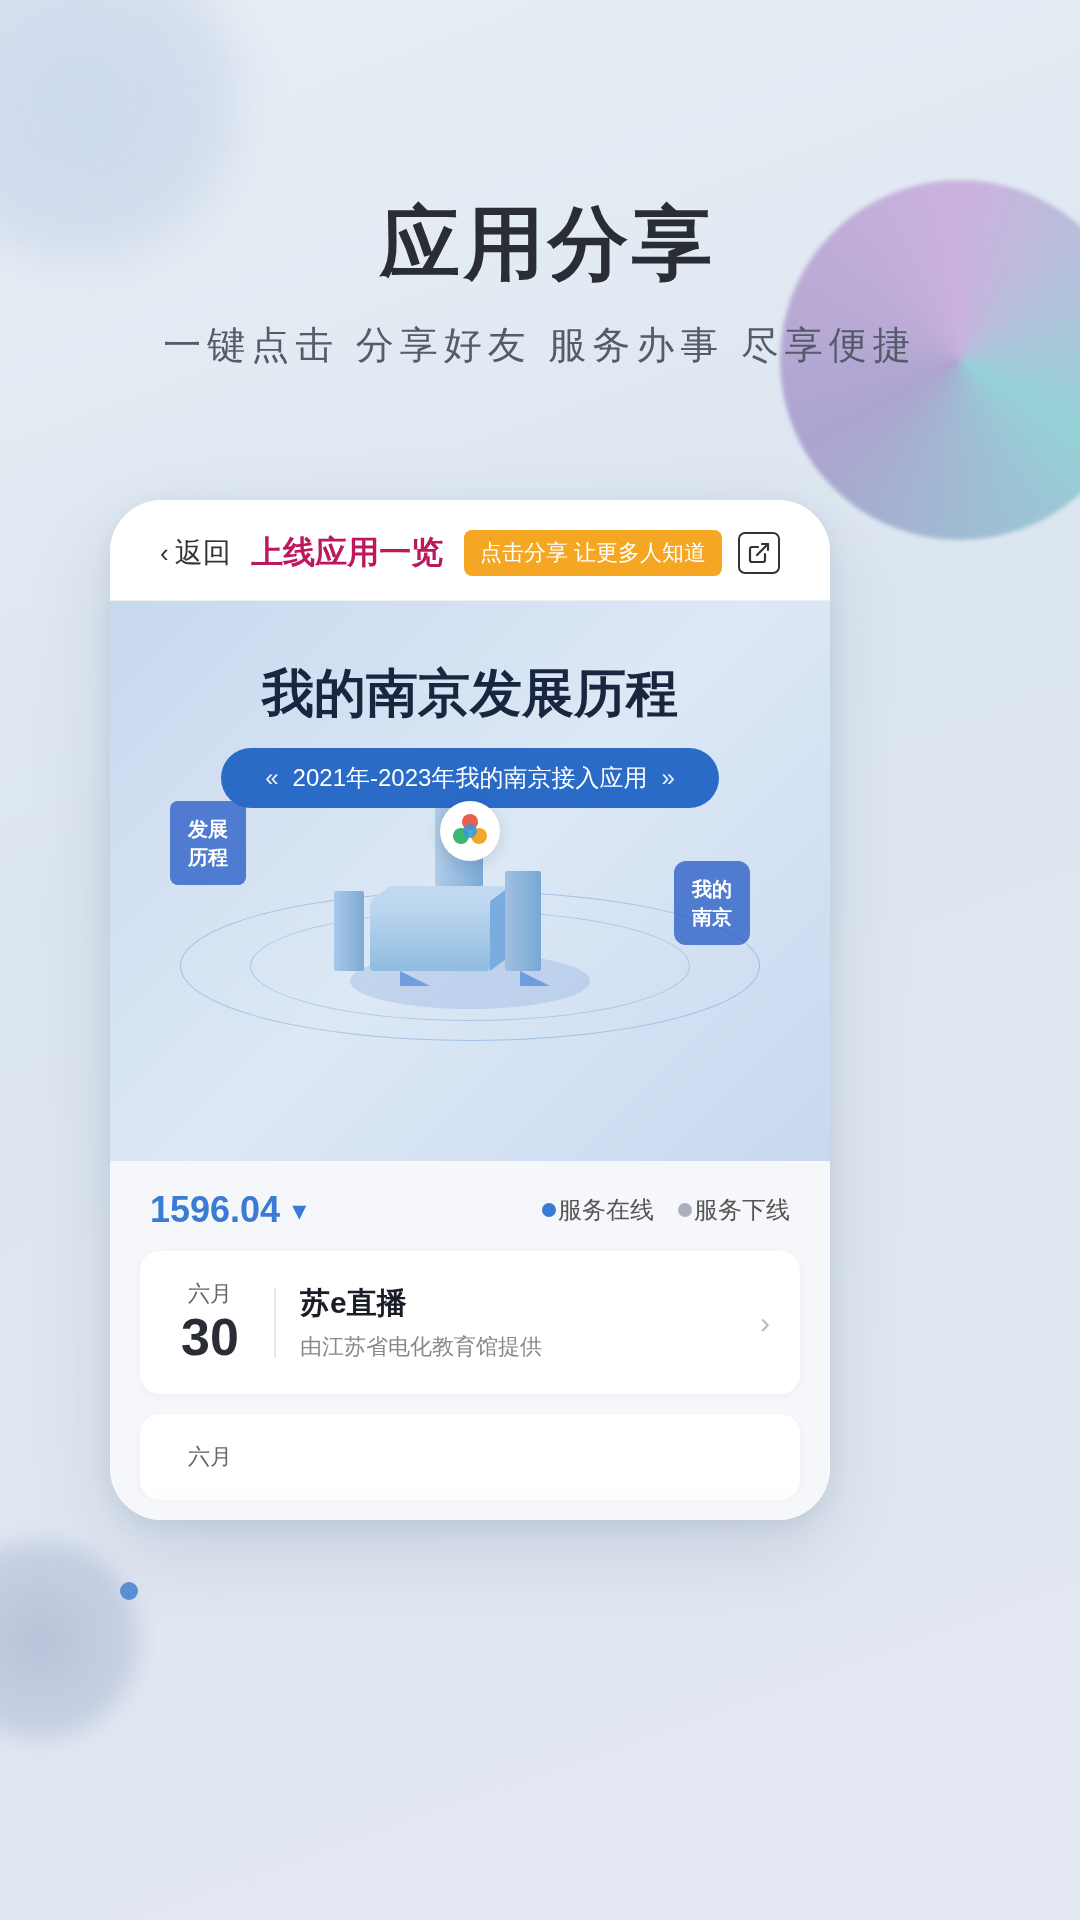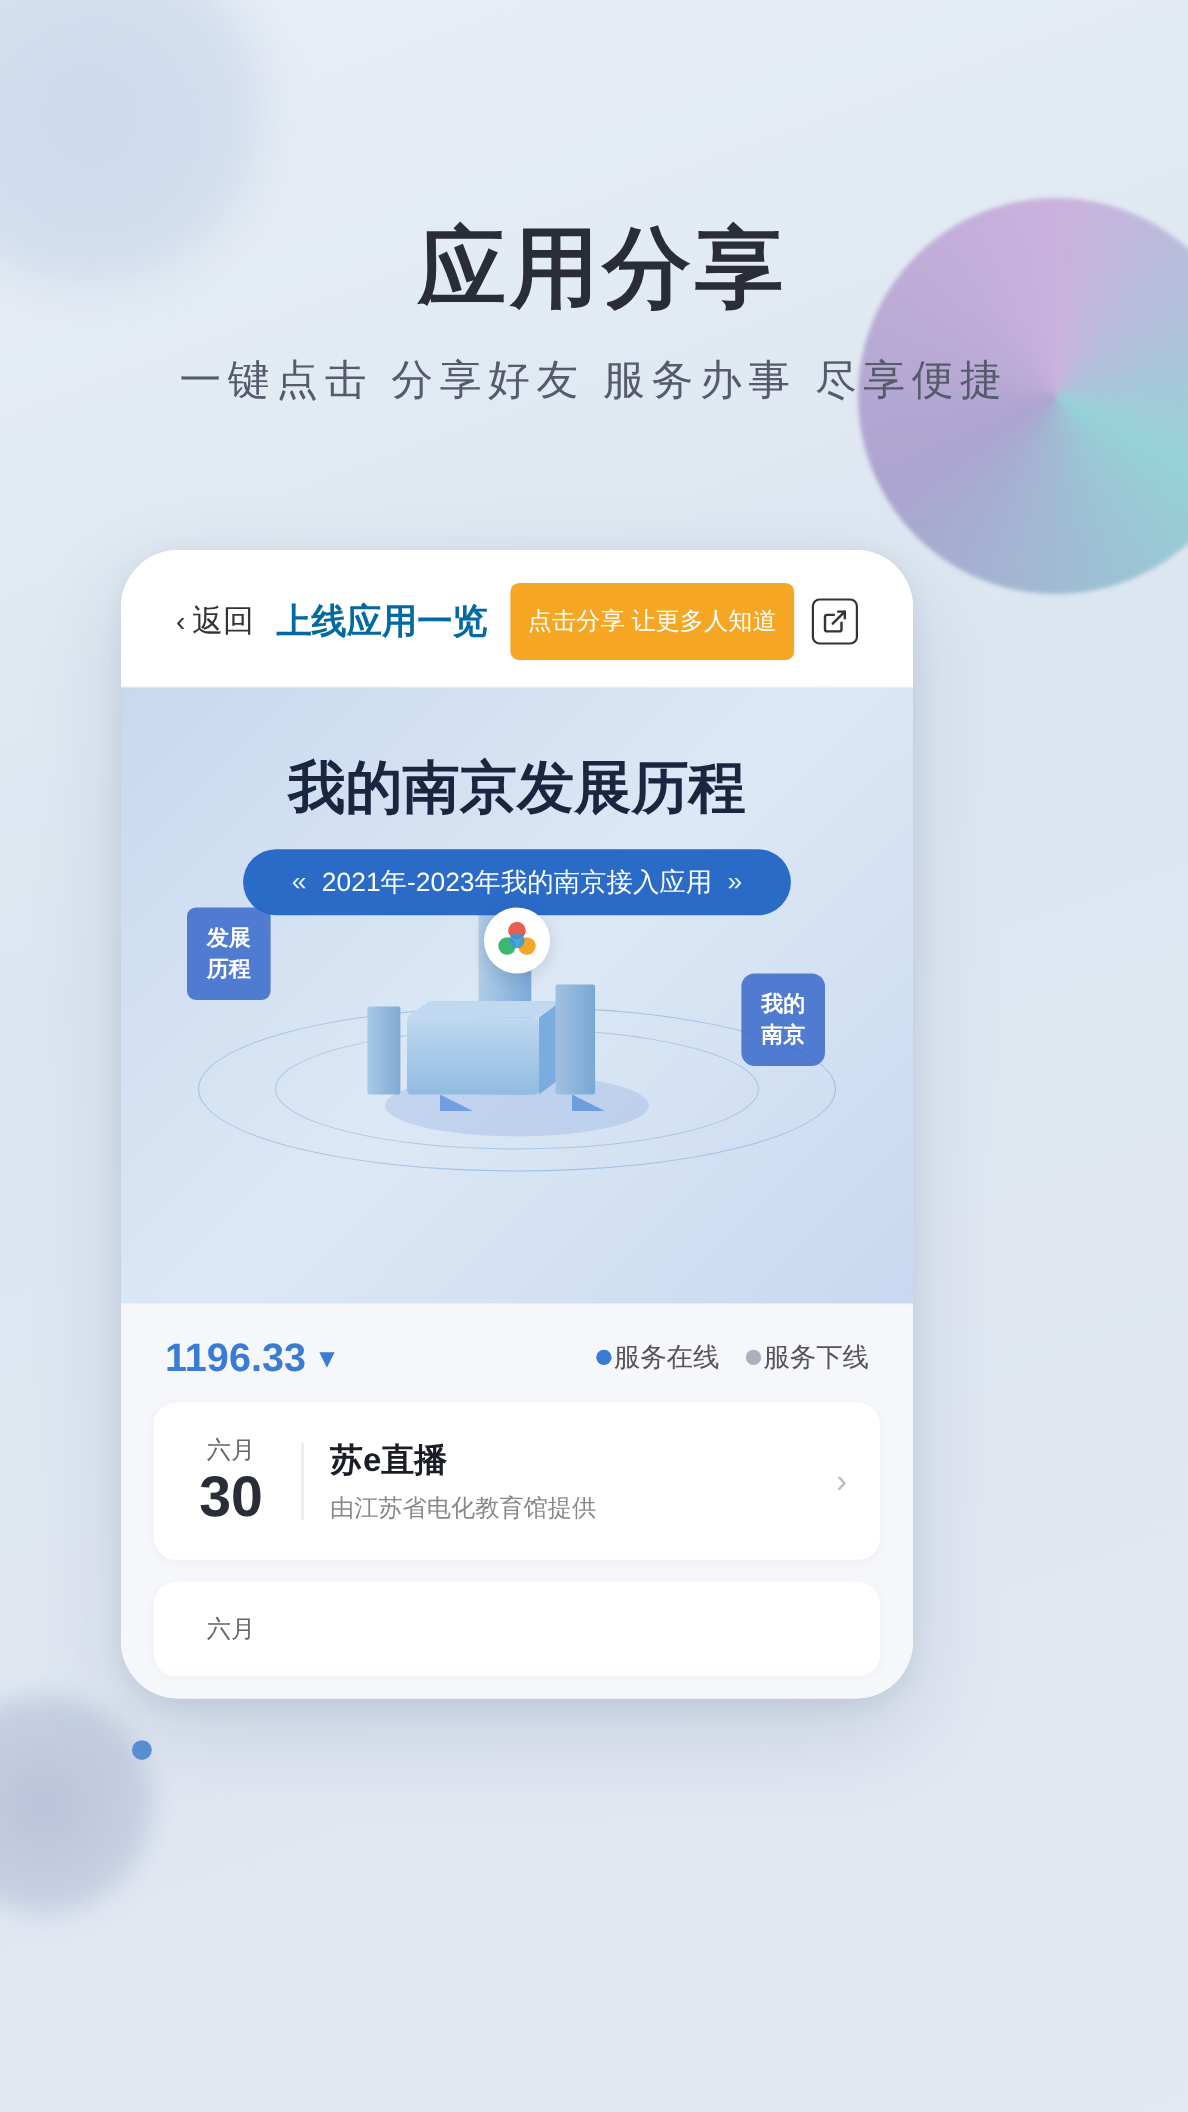--- a/index.html
+++ b/index.html
@@ -117,30 +117,30 @@
     }
 
     .back-chevron {
       font-size: 26px;
       color: #333;
     }
 
     .phone-topbar-title {
       font-size: 32px;
       font-weight: 600;
-      color: #0369a1;
+      color: #be185d;
       flex: 1;
       text-align: center;
     }
 
     .share-badge {
       background: #f5a623;
       color: #fff;
       font-size: 22px;
-      padding: 20px 16px;
+      padding: 8px 16px;
       border-radius: 8px;
       font-weight: 500;
       white-space: nowrap;
     }
 
     .topbar-right {
       display: flex;
       align-items: center;
       gap: 16px;
     }
@@ -424,21 +424,21 @@
     </div>
     <div class="floating-label label-nanjing" style="position:absolute;right:80px;top:260px;background:rgba(50,100,200,0.82);color:white;font-size:20px;padding:14px 18px;border-radius:12px;font-weight:600;line-height:1.4;z-index:10;">
       <span>我的<br>南京</span>
     </div>
   </div>
 
   <div class="phone-content">
 
     <div class="date-filter-row">
       <div class="date-selector">
-        <span class="date-text">1196.33</span>
+        <span class="date-text">1596.04</span>
         <span class="date-chevron">▾</span>
       </div>
       <div class="legend-row">
         <div class="legend-item">
           <div class="legend-dot dot-online"></div>
           <span>服务在线</span>
         </div>
         <div class="legend-item">
           <div class="legend-dot dot-offline"></div>
           <span>服务下线</span>

